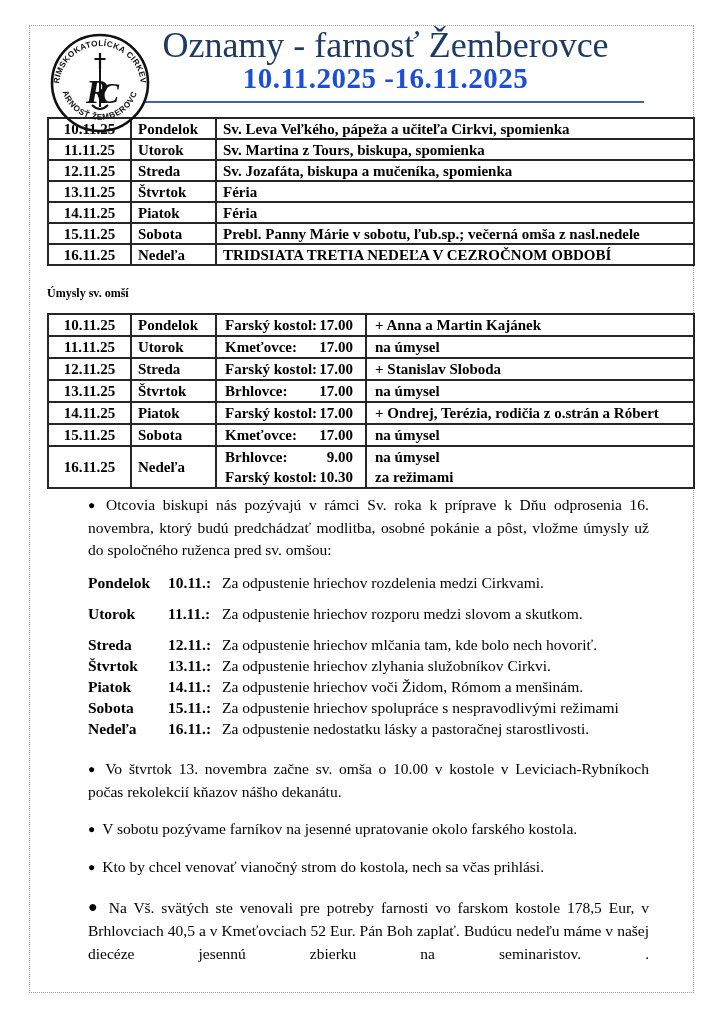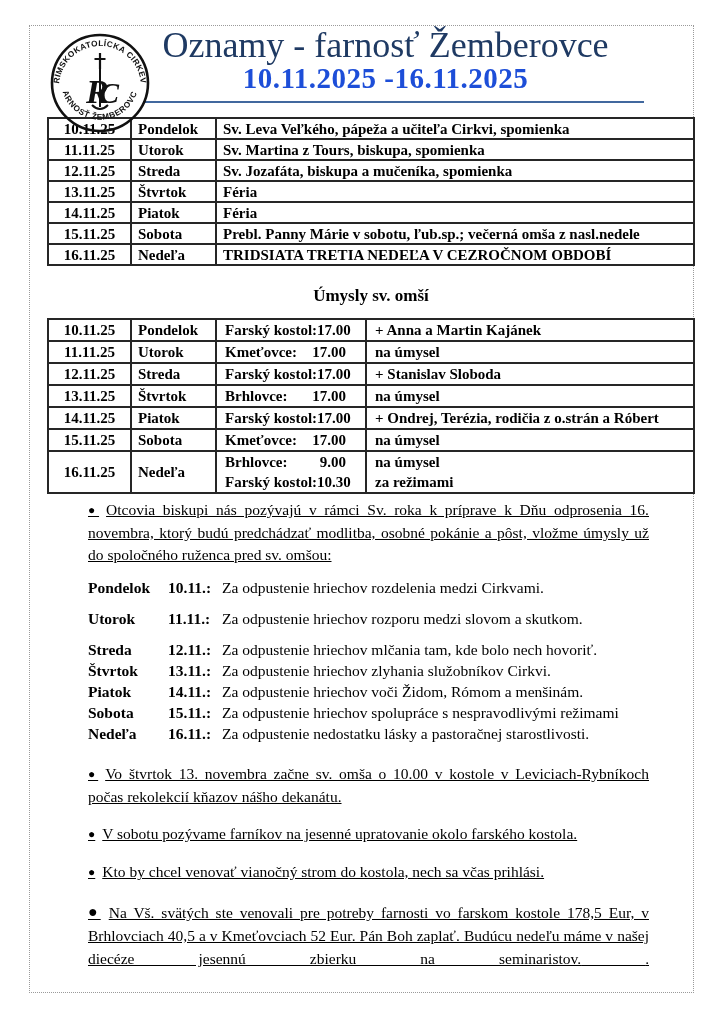--- a/index.html
+++ b/index.html
@@ -27,31 +27,31 @@
   
   table{border-collapse:collapse;table-layout:fixed;}
   .cal, .mass{
     margin:14px 0 0 17px;width:648px;
     font-weight:700;font-size:15px;
   }
   .cal td,.mass td{border:2px solid #262626;padding:0 6px;height:19px;line-height:18px;vertical-align:middle;overflow:hidden;white-space:nowrap;}
   td.c-date{width:69px;text-align:center;}
   td.c-day{width:71px;}
   .mass td.c-place{width:148px;padding:0;}
-  .mass-line{display:flex;justify-content:space-between;padding:0 19px 0 8px;line-height:20px;}
+  .mass-line{display:flex;justify-content:space-between;padding:0 12px 0 8px;line-height:20px;}
   .mass td.c-int{padding-left:8px;}
   .int-line{line-height:20px;}
   .heading{
-    margin:20px 17px 0;width:648px;text-align:center;
-    font-size:17px;font-weight:700;
+    margin:20px 17px 0;width:648px;
+    font-size:12px;font-weight:700;
   }
   .mass{margin-top:12px;}
   
   .notes{margin:5px 46px 0 58px;width:561px;font-size:15.5px;}
-  .para{margin:0;text-align:justify;line-height:22px;text-decoration:underline;}
+  .para{margin:0;text-align:justify;line-height:22px;}
   .bullet{font-size:12px;position:relative;top:-1px;padding-right:7px;}
   .bullet.big{font-size:16px;padding-right:8px;}
   .daylist{margin-top:11px;}
   .dayrow{display:flex;line-height:21px;}
   .dayrow.gap{margin-bottom:10px;}
   .dayrow .d{font-weight:700;flex:0 0 80px;}
   .dayrow .dt{font-weight:700;flex:0 0 54px;}
   .dayrow .tx{flex:1;white-space:nowrap;}
   .b2{margin-top:19px;}
   .b3{margin-top:15px;}

